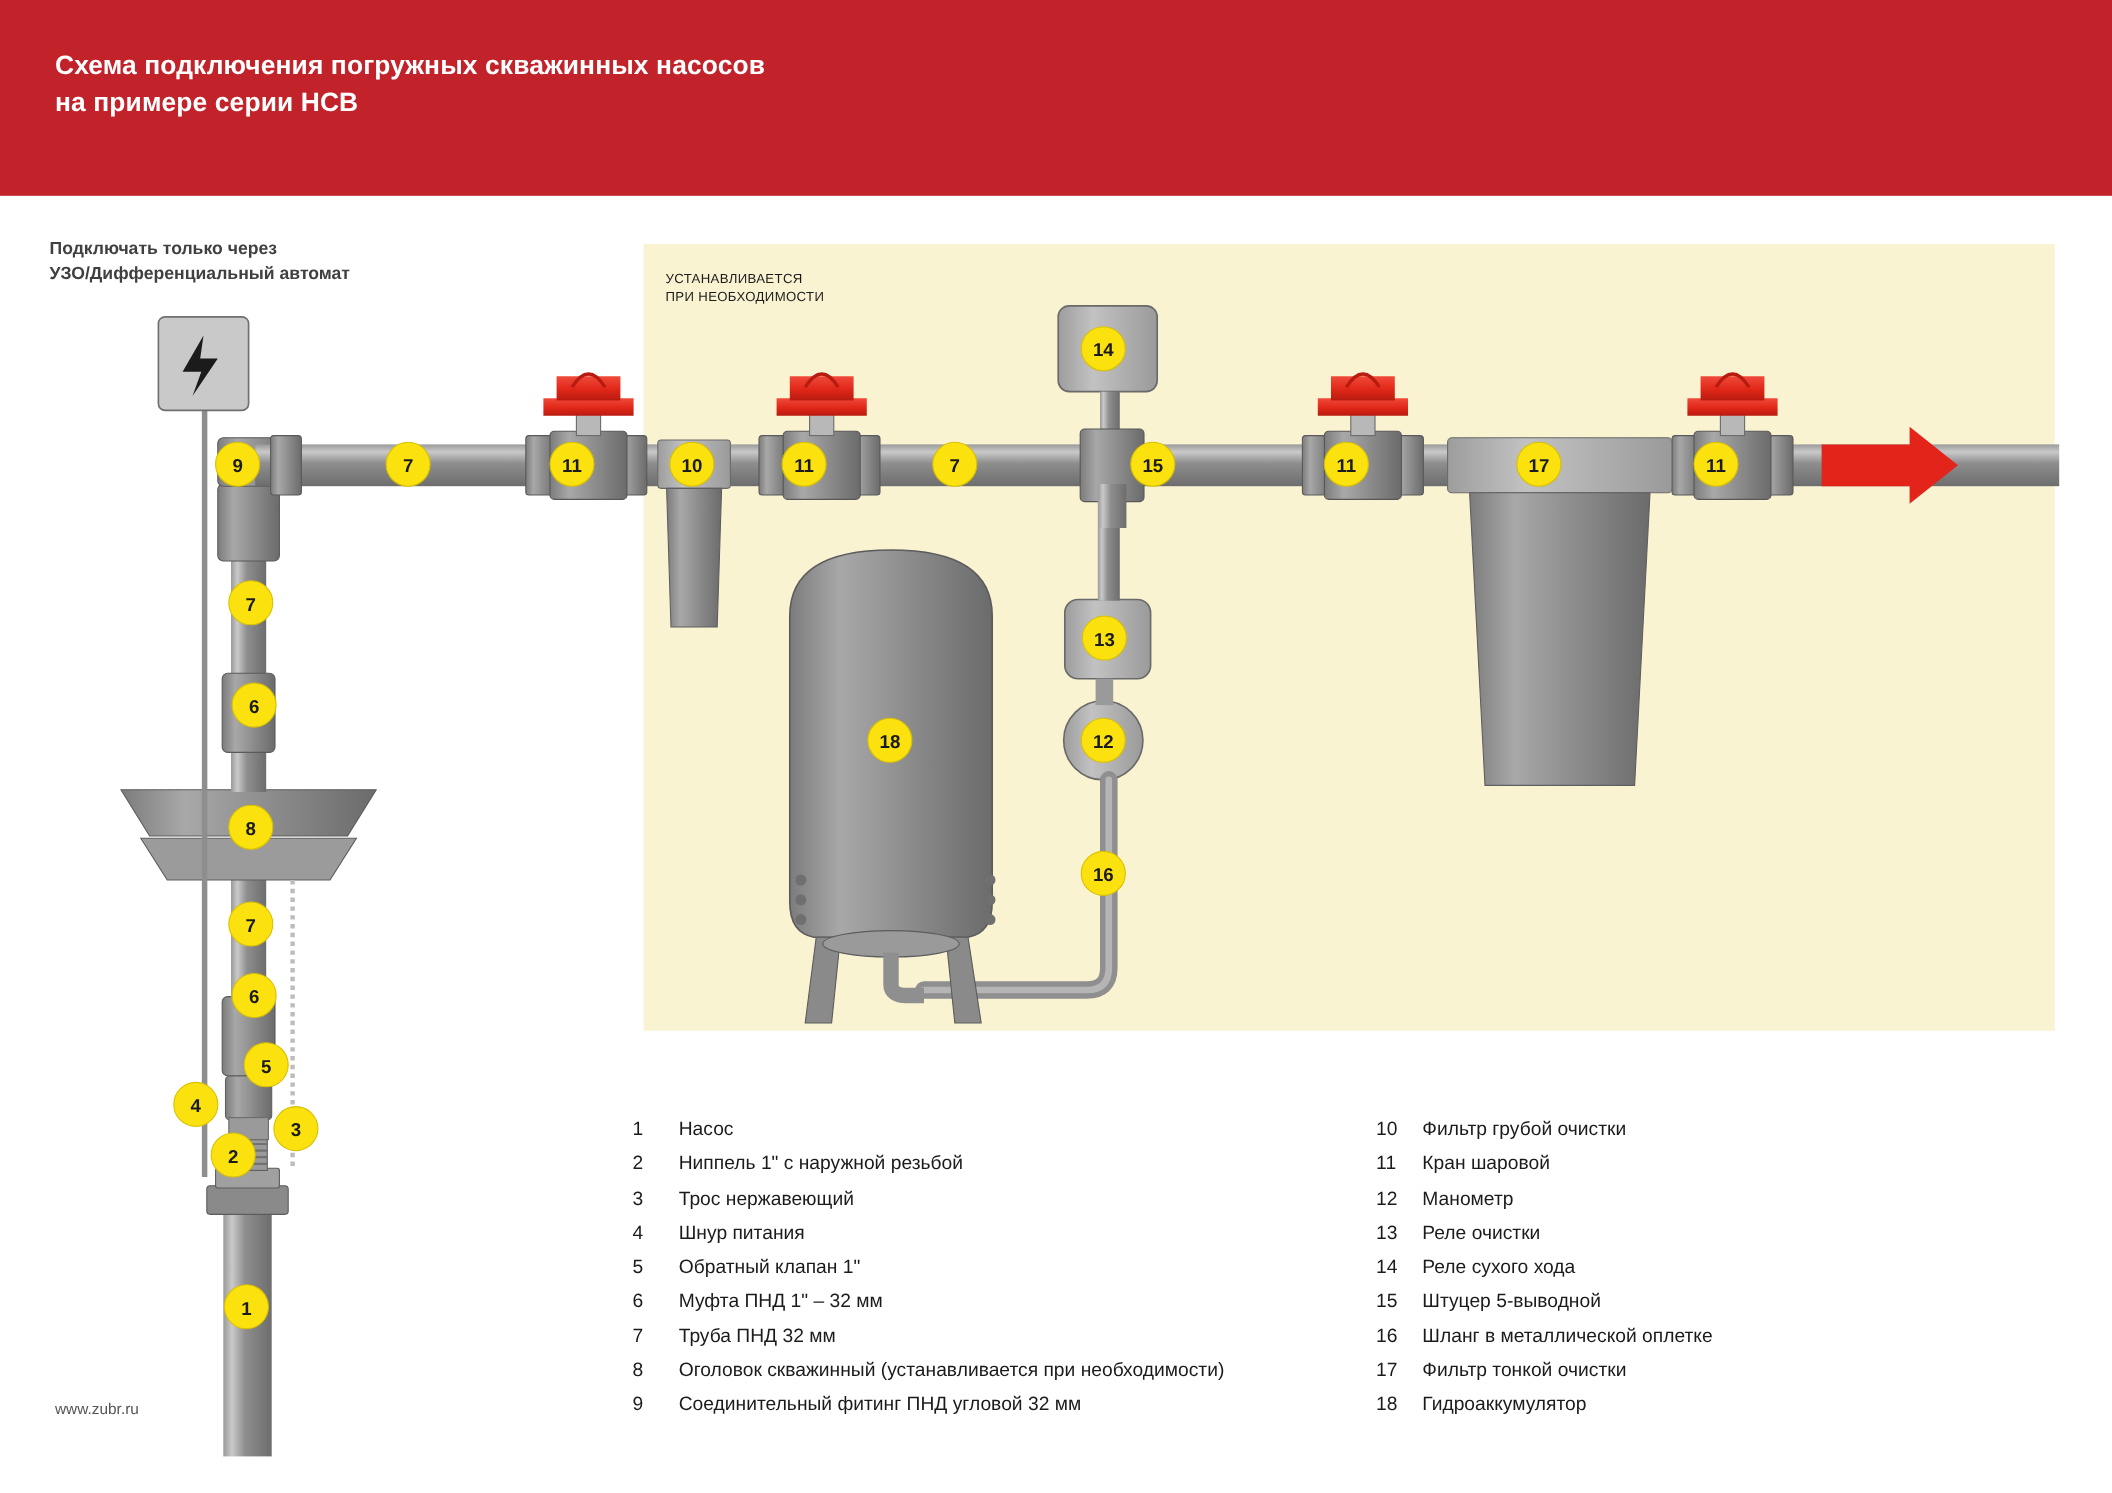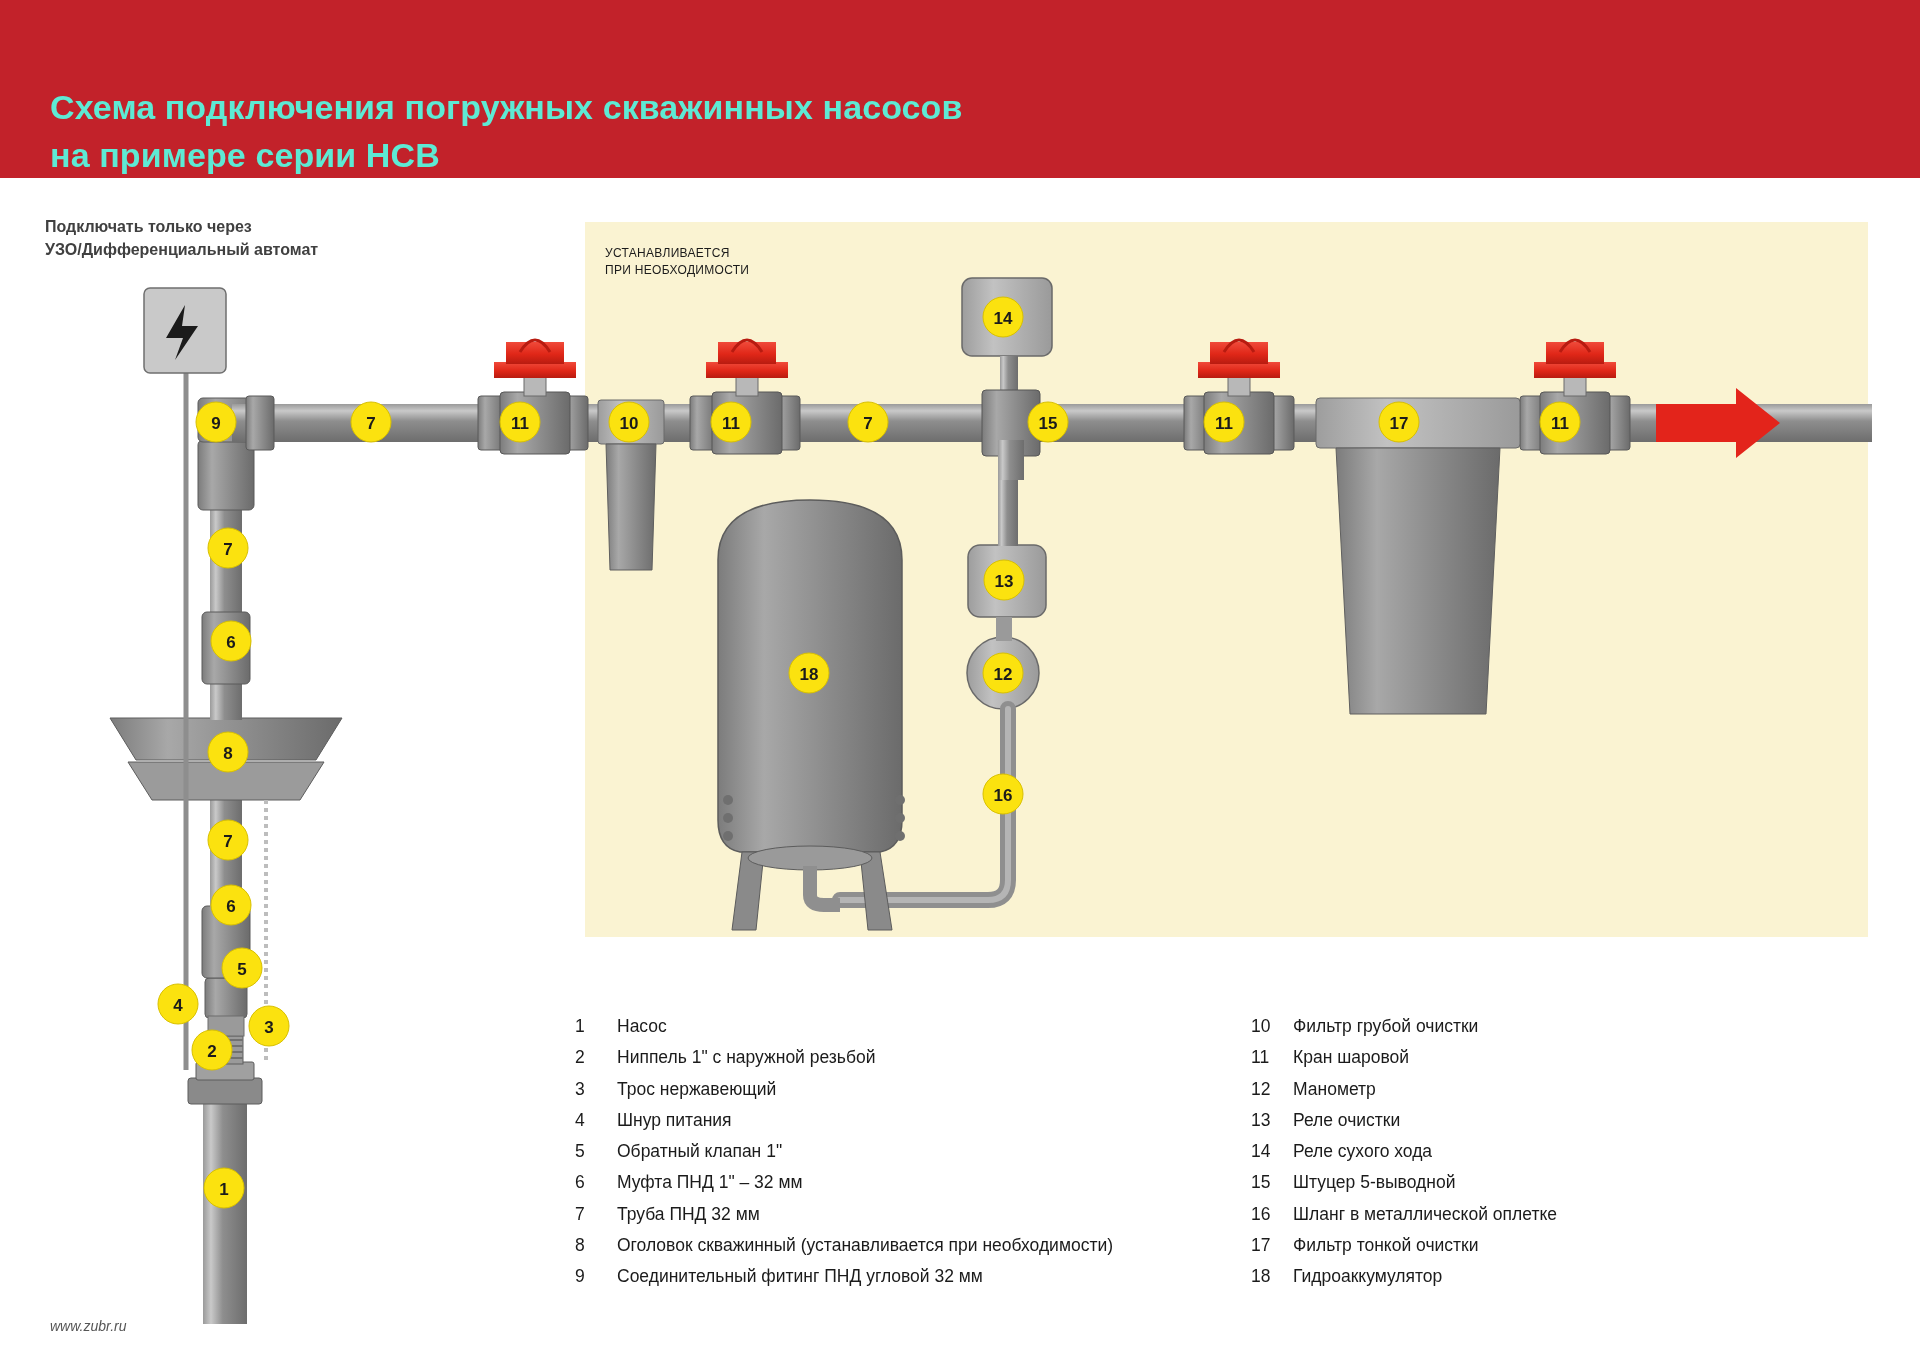--- a/index.html
+++ b/index.html
@@ -11,22 +11,22 @@
     position:relative;
     overflow:hidden;
   }
   
   .header {
     position:absolute; left:0; top:0; width:1920px; height:178px;
     background:#c2222a;
   }
   .header-title {
     position:absolute; left:50px; top:43px;
-    color:#5eead4; font-size:34px; font-weight:bold; line-height:1.42;
-    white-space:pre-line; letter-spacing:0.1px;margin-top:40px;
+    color:#ffffff; font-size:24px; font-weight:bold; line-height:1.42;
+    white-space:pre-line; letter-spacing:0.1px;
   }
   .logo {
     position:absolute; right:64px; top:50px;
     display:flex; align-items:center; gap:14px;
   }
   .logo-mark { width:62px; height:56px; }
   .logo-text {
     color:#ffffff; font-size:54px; font-weight:bold; letter-spacing:1px;
     line-height:1;
   }
@@ -59,22 +59,22 @@
   }
   .legend-col { width:600px; }
   .legend-row {
     display:flex; align-items:flex-start; margin-bottom:8.5px;
     font-size:17.5px; color:#1b1b1b; line-height:1.3;
   }
   .legend-num { width:42px; flex:0 0 42px; color:#1b1b1b; }
   .legend-text { flex:1; }
   
   .footer {
-    position:absolute; left:50px; top:1318px;
-    font-size:14px; color:#555;font-style:italic;
+    position:absolute; left:50px; top:1272px;
+    font-size:14px; color:#555;
   }
   .num-badge-text { font-size:17px; font-weight:bold; fill:#1b1b1b; }
 </style>
 </head>
 <body>
 
 <div class="header">
   <div class="header-title">Схема подключения погружных скважинных насосов
 на примере серии НСВ</div>
 </div>

